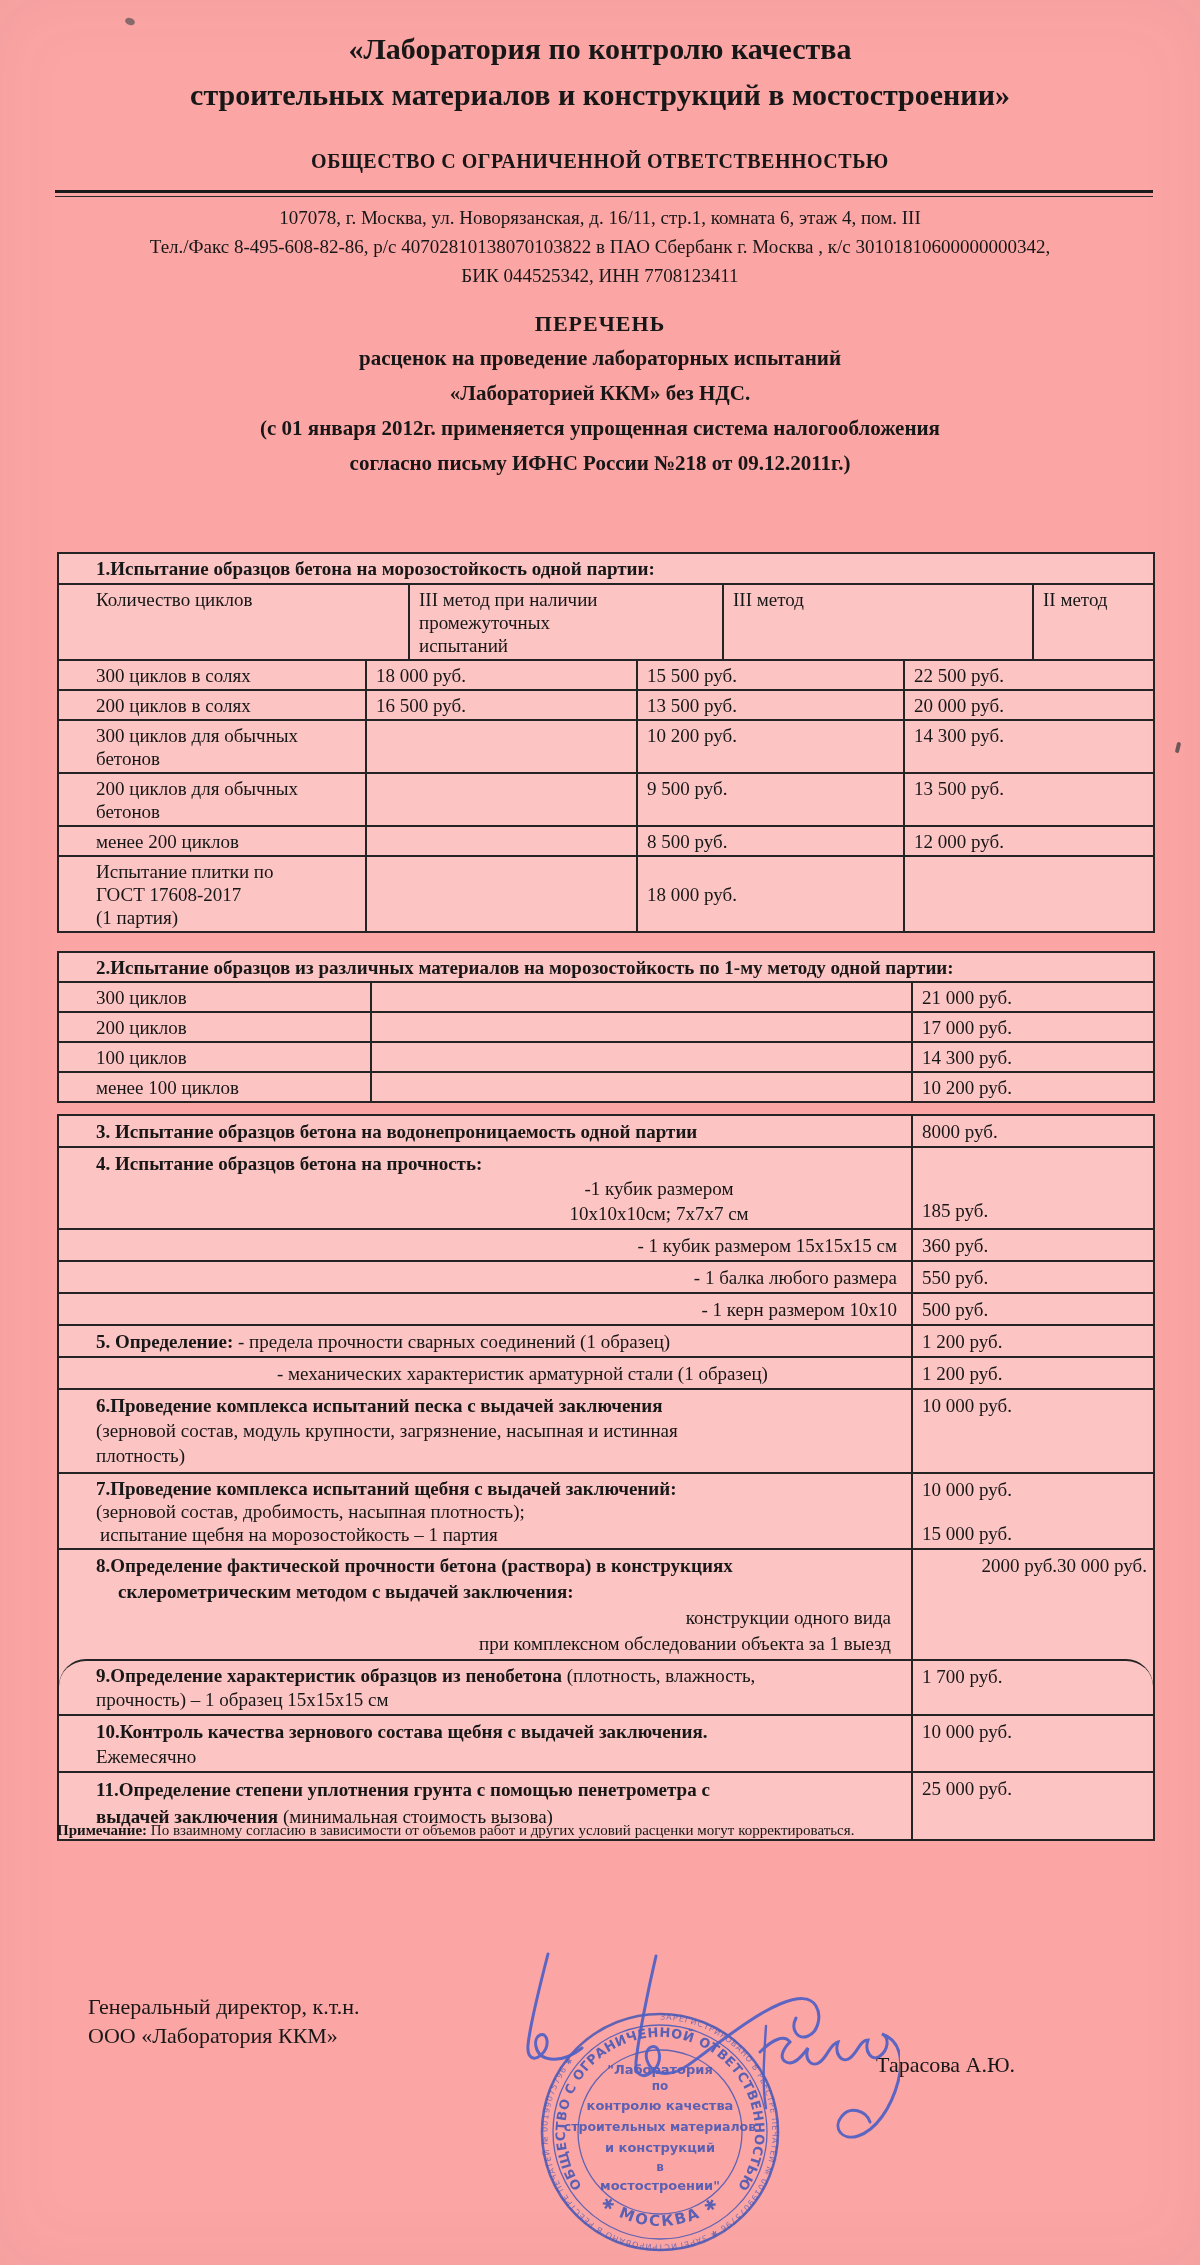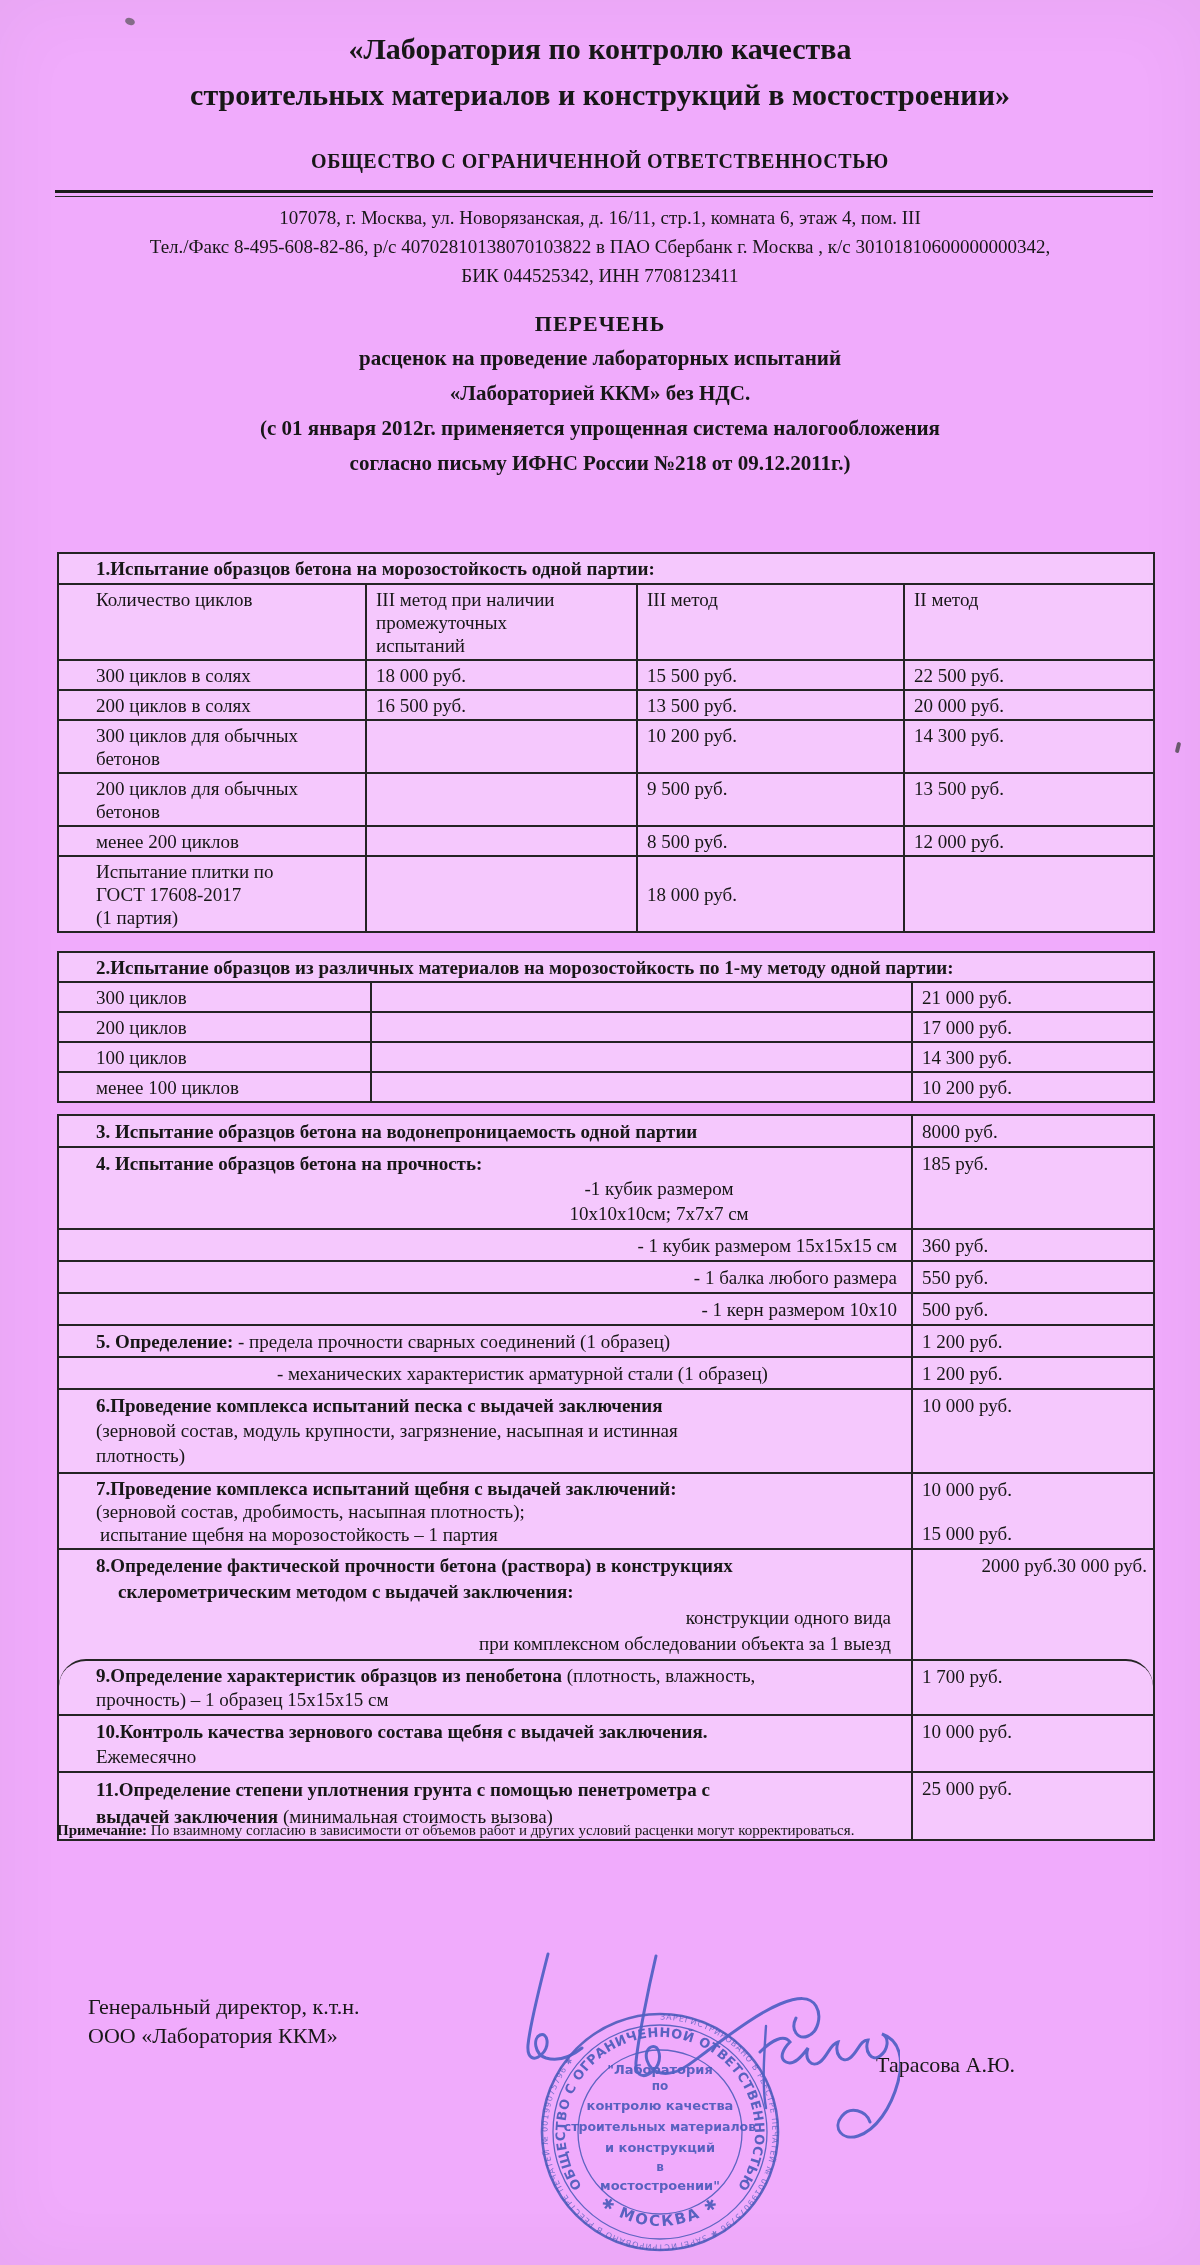--- a/index.html
+++ b/index.html
@@ -1,18 +1,18 @@
 <!DOCTYPE html>
 <html><head>
 <meta charset="utf-8">
 <style>
   html,body{margin:0;padding:0;background:#ffffff;}
   .page{
     position:relative;width:1200px;height:2265px;overflow:hidden;
-    background:#f0abfc;
+    background:#fca5a5;
     box-shadow:inset 0 0 70px rgba(90,85,70,0.06);
     font-family:"Liberation Serif","DejaVu Serif",serif;
     color:#171717;
   }
   .abs{position:absolute;}
   .b{font-weight:bold;}
   .prelines{white-space:pre-line;}
 
   .org-title{left:0;top:26px;width:100%;font-size:30px;font-weight:bold;line-height:46px;text-align:center;}
   .org-type{left:0;top:150px;width:100%;font-size:20px;font-weight:bold;text-align:center;letter-spacing:.5px;}
@@ -25,21 +25,21 @@
   .tbl{position:absolute;left:57px;width:1098px;border:2px solid #242424;box-sizing:border-box;background:rgba(255,255,255,.35);}
   .row{display:grid;box-sizing:border-box;border-top:2px solid #242424;padding-left:28px;}
   .row.first{border-top:none;}
   .row.single{display:block;}
   .c{box-sizing:border-box;padding:3px 6px 2px 9px;font-size:19px;line-height:23px;}
   .row > .c + .c{border-left:2px solid #242424;}
   .t1 .row{grid-template-columns:278px 271px 267px 1fr;}
   .t2 .row{grid-template-columns:283px 541px 1fr;}
   .t3 .row{grid-template-columns:824px 1fr;}
   .vcent{display:flex;align-items:center;}
-  .vbot{display:flex;align-items:flex-start;padding-bottom:5px;}
+  .vbot{display:flex;align-items:flex-end;padding-bottom:5px;}
   .sub-right{text-align:right;padding-right:14px;}
   .t3 .c{line-height:25px;}
   .price-col7{display:flex;flex-direction:column;justify-content:space-between;}
   .price-col8{display:flex;flex-direction:row;justify-content:flex-end;padding-bottom:3px;}
   .indent22{padding-left:22px;}
   .indent190{padding-left:190px;}
   .sub1-block{width:420px;margin:0 36px 0 auto;text-align:center;}
 
   .note{left:57px;top:1818px;width:1086px;font-size:15px;line-height:25px;text-align:justify;}
   .sig-left{left:88px;top:1992px;font-size:22px;line-height:29px;}
@@ -75,21 +75,21 @@
     <div>расценок на проведение лабораторных испытаний</div>
     <div>«Лабораторией ККМ» без НДС.</div>
     <div>(с 01 января 2012г. применяется упрощенная система налогообложения</div>
     <div>согласно письму ИФНС России №218 от 09.12.2011г.)</div>
   </div>
 
   <div class="tbl t1" style="top:552px;">
     <div class="row single first" style="min-height:29px;">
       <div class="c b">1.Испытание образцов бетона на морозостойкость одной партии:</div>
     </div>
-    <div class="row" style="min-height:72px;">
+    <div class="row" style="min-height:72px;gap:43px;">
       <div class="c">Количество циклов</div>
       <div class="c prelines">III метод при наличии
 промежуточных
 испытаний</div>
       <div class="c">III метод</div>
       <div class="c">II метод</div>
     </div>
     <div class="row" style="min-height:28px;">
       <div class="c">300 циклов в солях</div>
       <div class="c">18 000 руб.</div>

